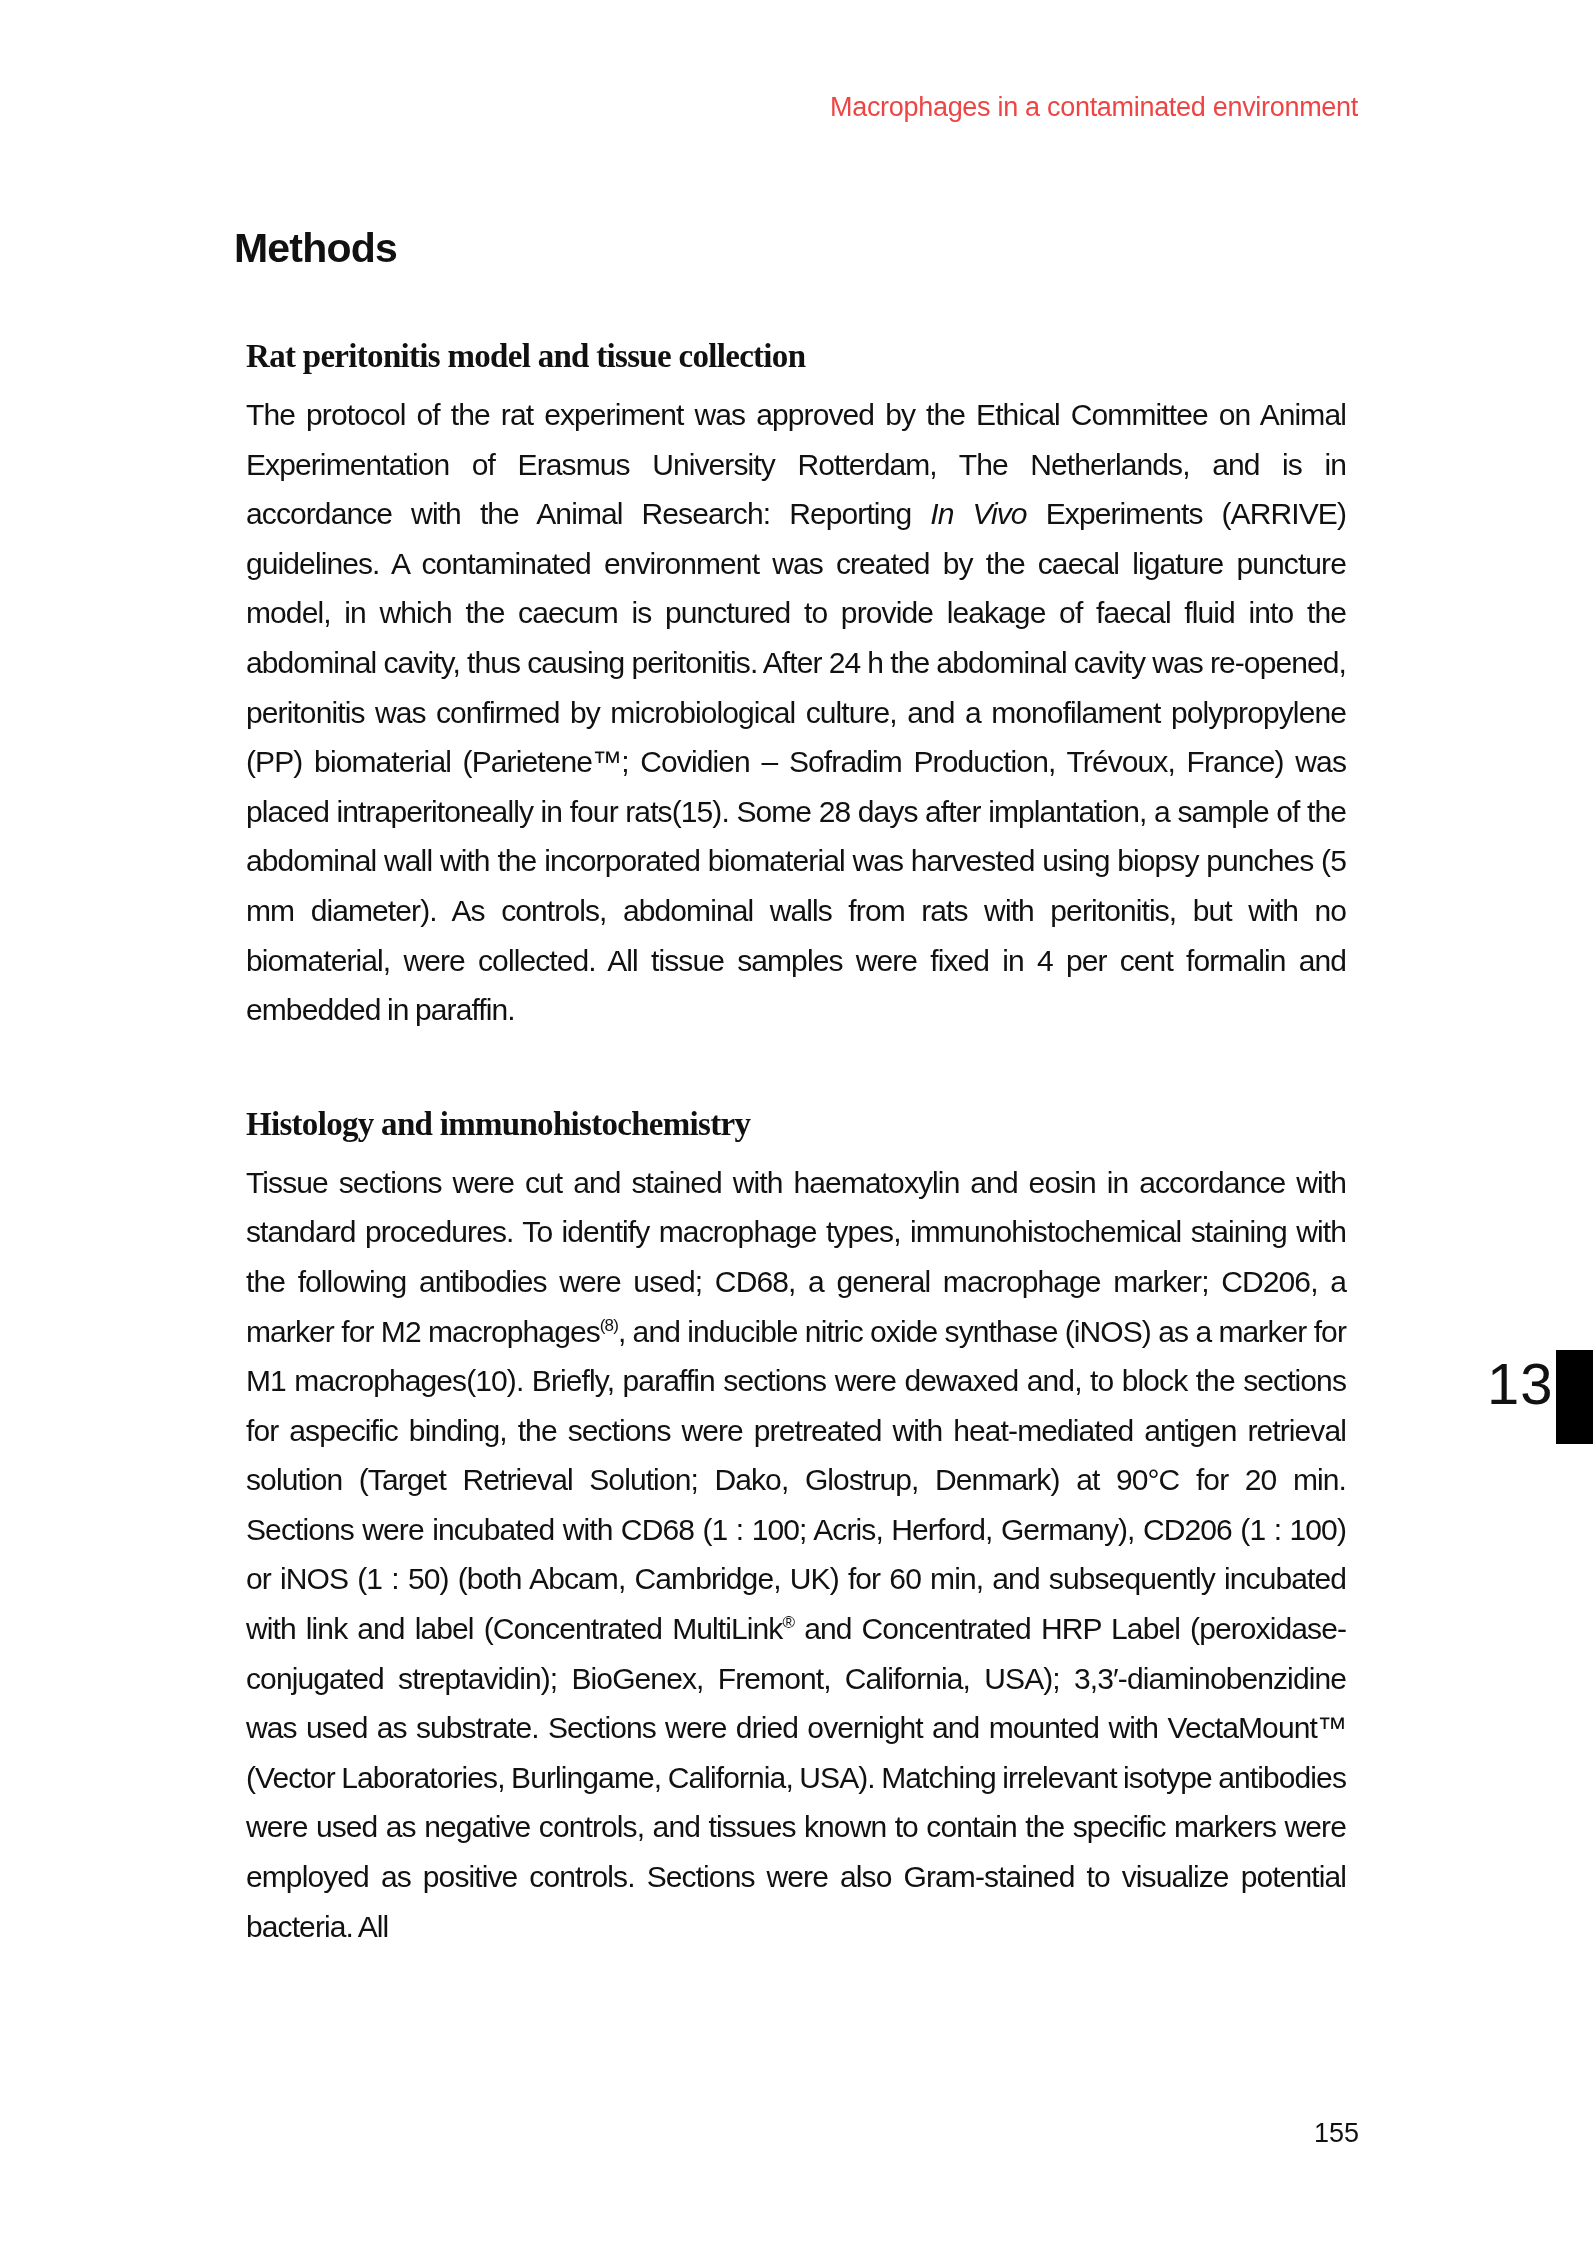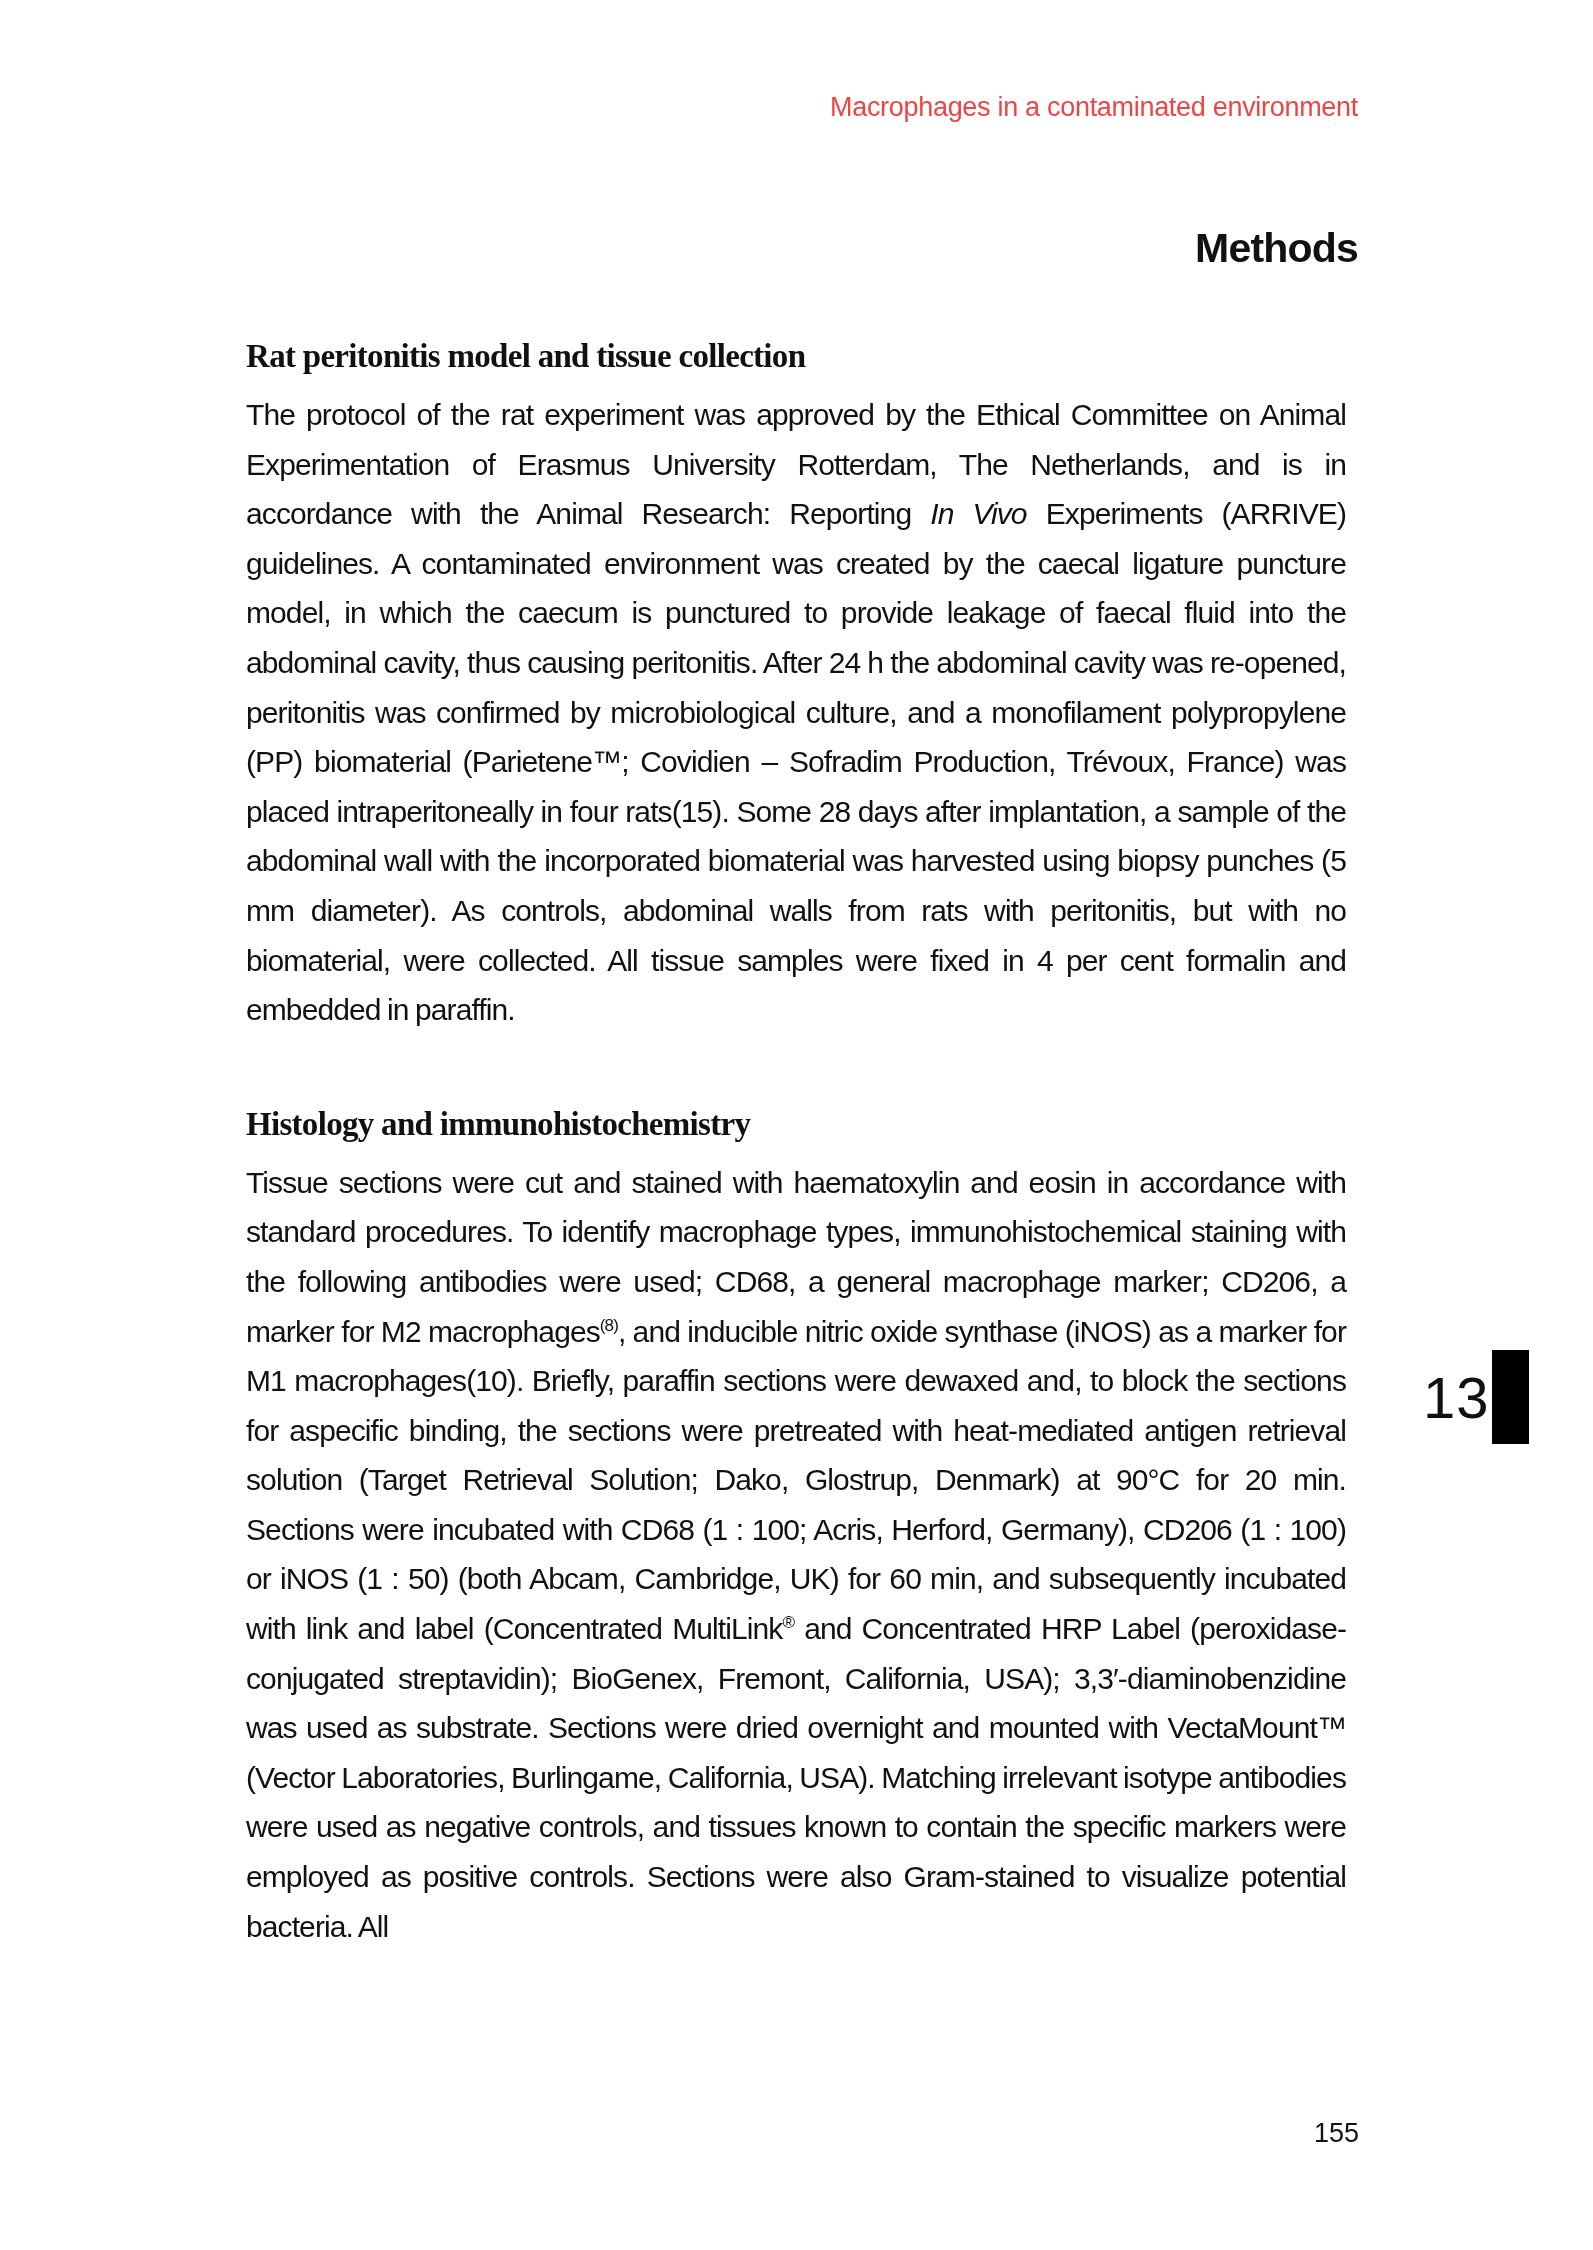--- a/index.html
+++ b/index.html
@@ -30,21 +30,20 @@
       top: 222px;
       width: 1124px;
     }
     h1.section-title {
       font-family: "Liberation Sans", sans-serif;
       font-weight: bold;
       font-size: 41px;
       letter-spacing: -0.8px;
       margin: 0 0 60px 0;
       line-height: 52px;
-      text-align: right;
     }
     h2.subsection-title {
       font-family: Liberation Serif, serif;
       font-weight: bold;
       font-size: 33px;
       letter-spacing: -0.7px;
       margin: 12px;
       line-height: 44px;
     }
     p.body-text {
@@ -60,23 +59,22 @@
       height: 43px;
     }
     sup {
       font-size: 17px;
       line-height: 0;
       vertical-align: super;
     }
     .chapter-tab {
       position: absolute;
       top: 1350px;
-      left: 1423px;
+      left: 1487px;
       display: flex;
-      align-items: center;
       height: 94px;
     }
     .chapter-number {
       font-family: "Liberation Sans", sans-serif;
       font-weight: 300;
       font-size: 58px;
       color: #111;
       letter-spacing: 1px;
       margin-right: 18px;
       -webkit-text-stroke: 0;

